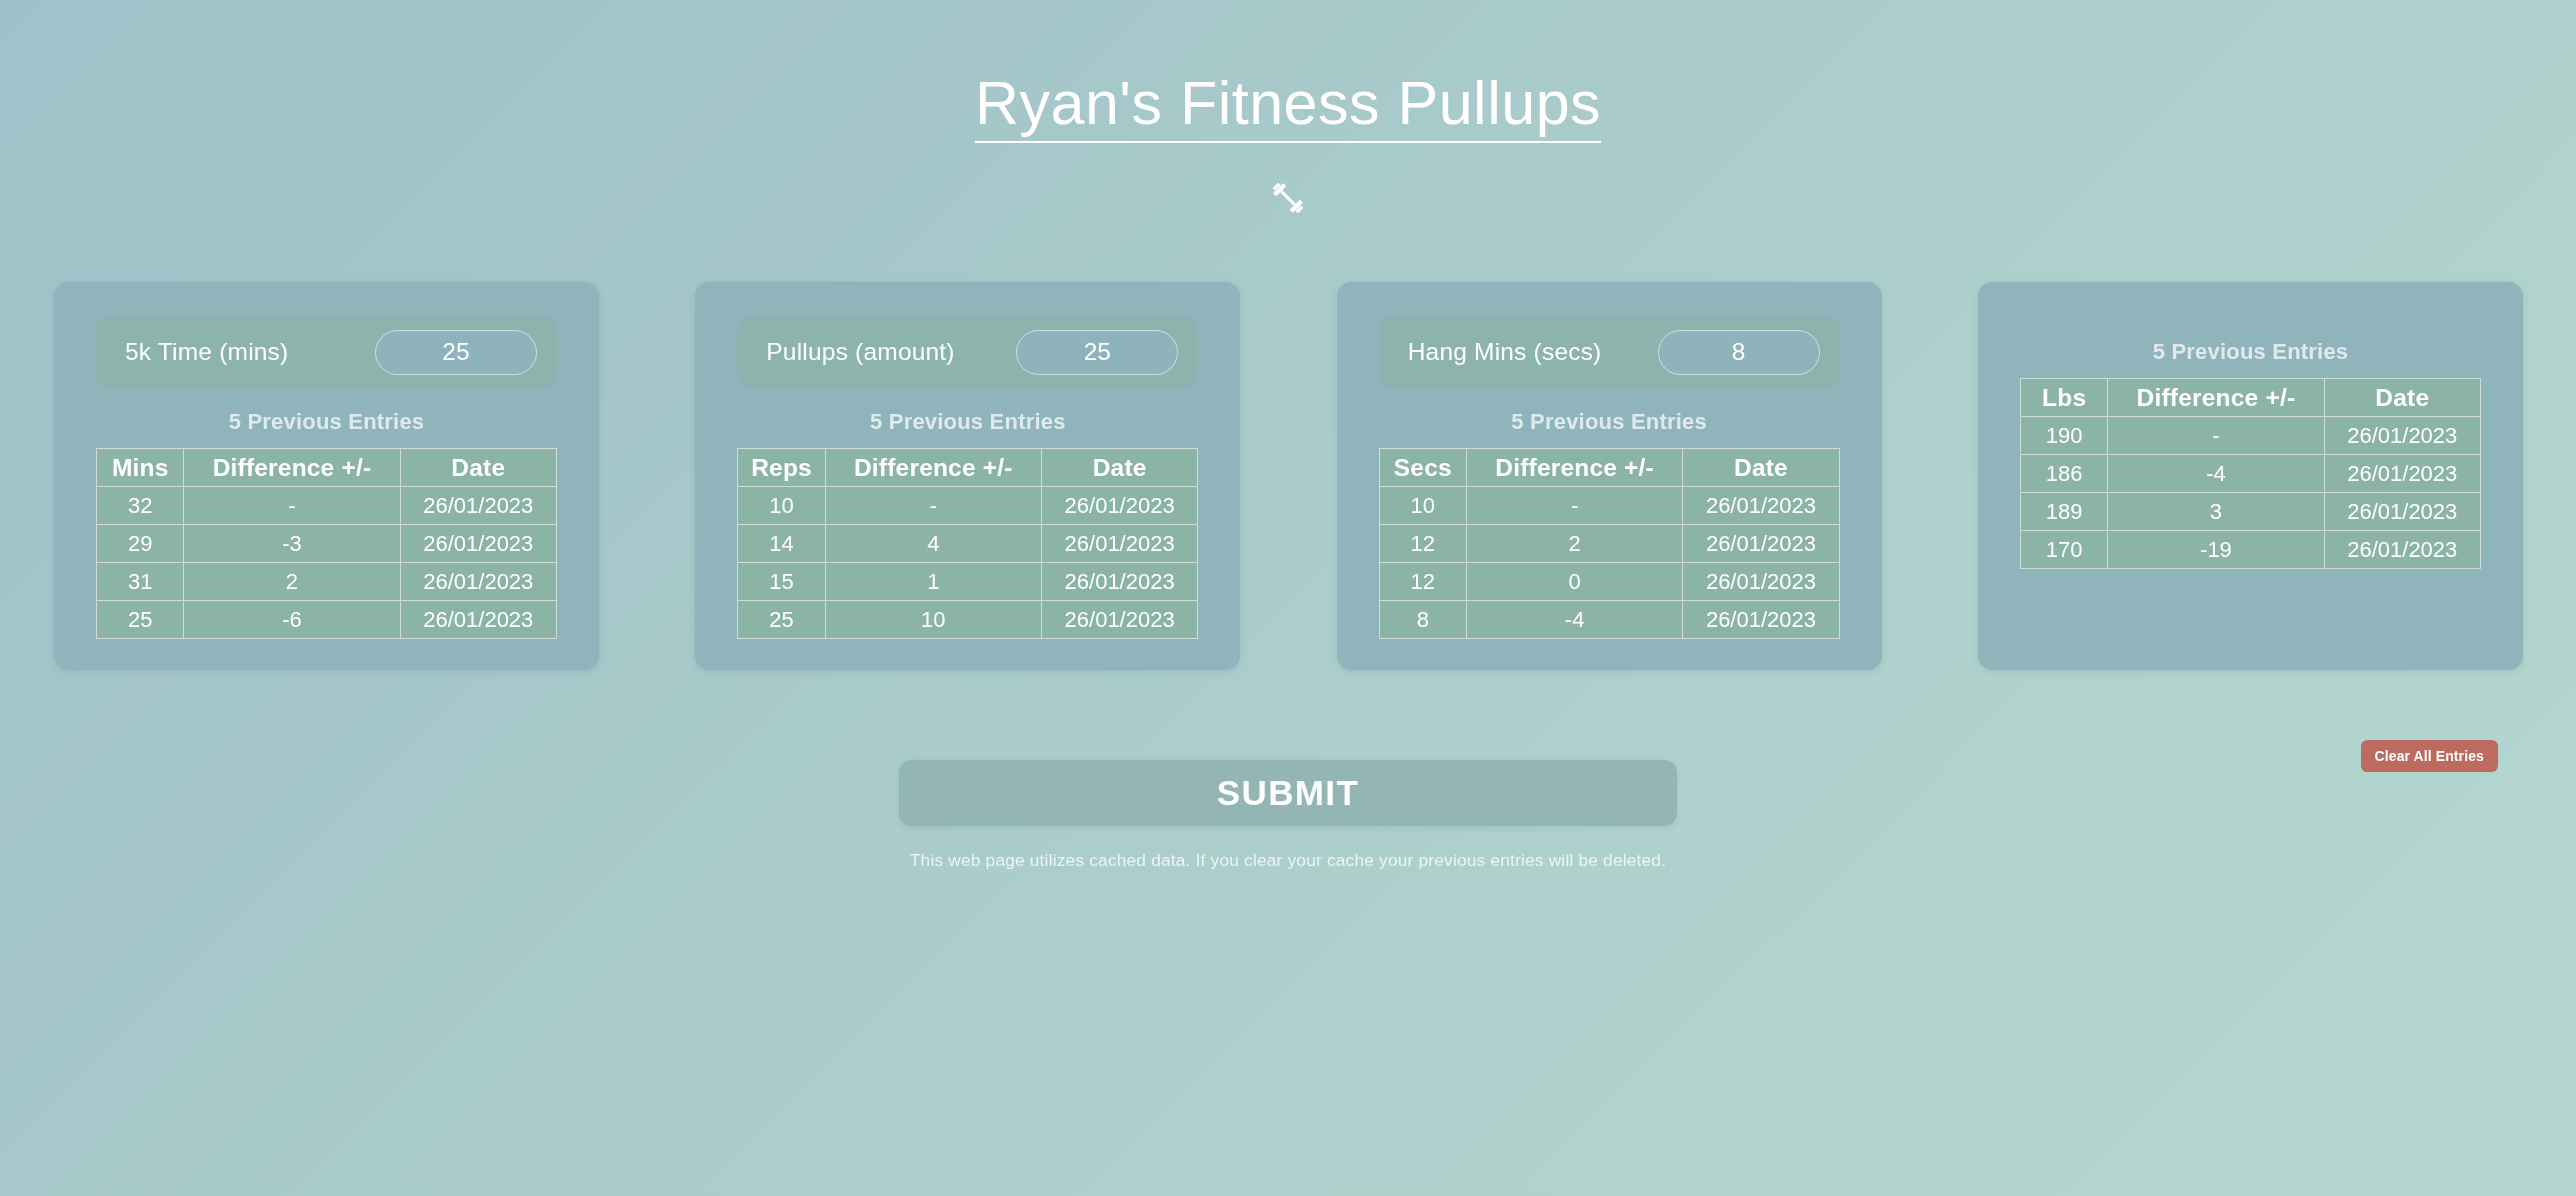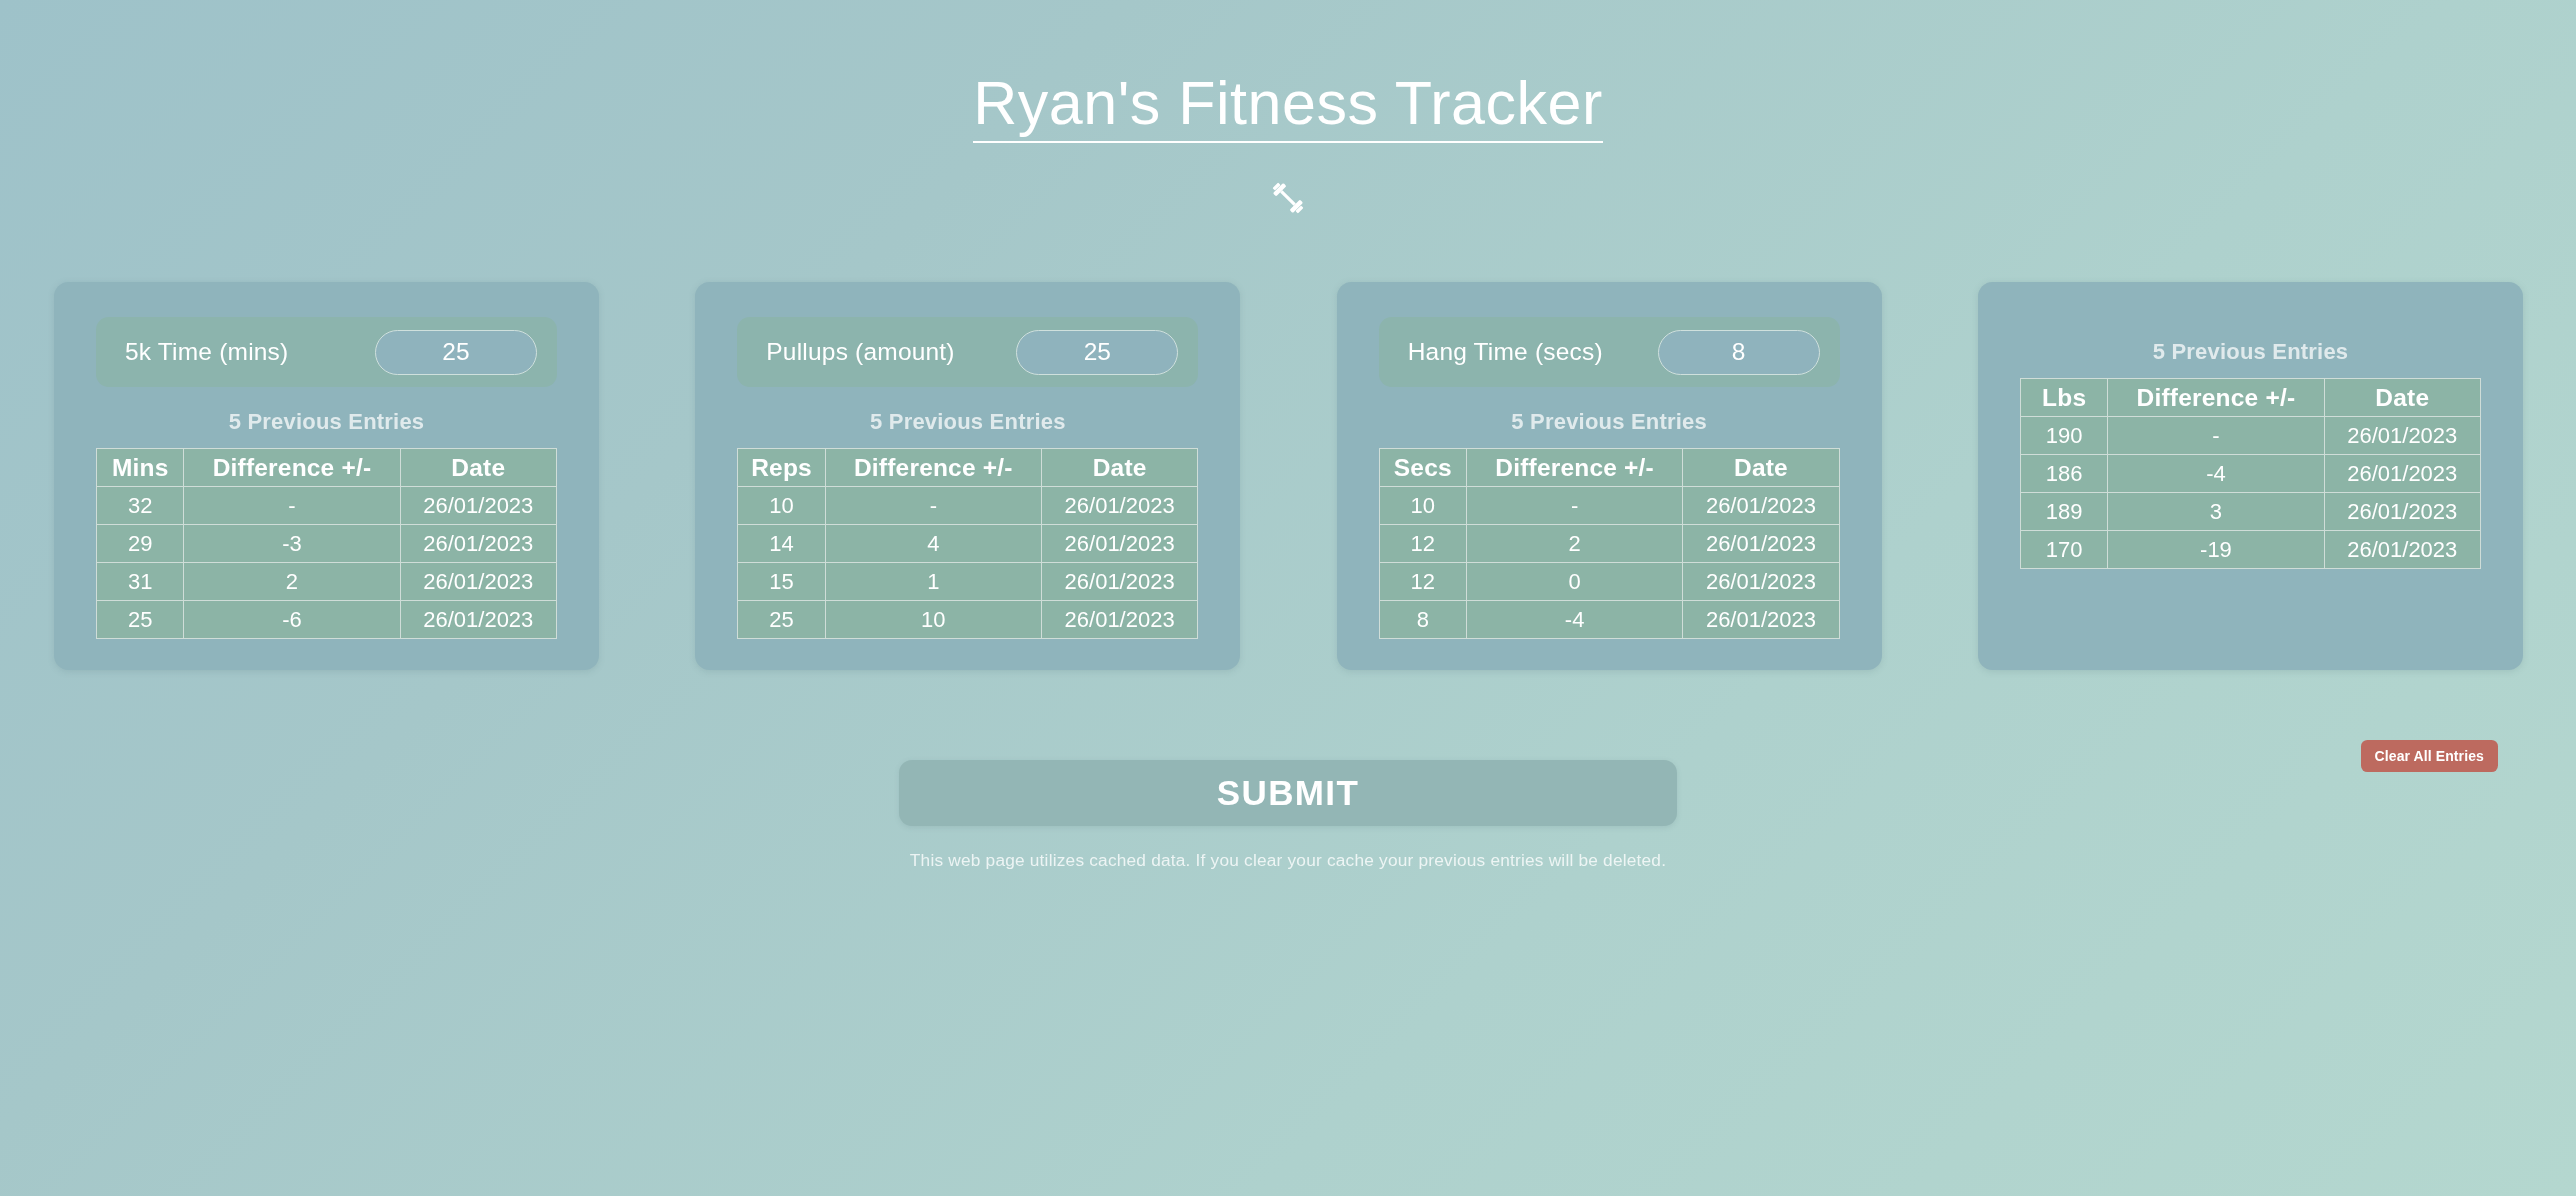--- a/index.html
+++ b/index.html
@@ -198,21 +198,21 @@
     cursor: pointer;
     letter-spacing: 0.1px;
   }
 </style>
 </head>
 <body>
 
 <div class="page">
 
   <div class="header">
-    <h1 class="page-title">Ryan's Fitness Tracker</h1>
+    <h1 class="page-title">Ryan's Fitness Pullups</h1>
     <div class="dumbbell-wrap">
       <svg class="dumbbell-icon" width="40" height="40" viewBox="0 0 24 24" fill="#ffffff">
         <rect x="1.2" y="9.6" width="2.1" height="4.8" rx="0.6"></rect>
         <rect x="3.6" y="7.6" width="2.7" height="8.8" rx="0.8"></rect>
         <rect x="6.3" y="11.05" width="11.4" height="1.9"></rect>
         <rect x="17.7" y="7.6" width="2.7" height="8.8" rx="0.8"></rect>
         <rect x="20.7" y="9.6" width="2.1" height="4.8" rx="0.6"></rect>
       </svg>
     </div>
   </div>
@@ -292,21 +292,21 @@
             <td>25</td>
             <td>10</td>
             <td>26/01/2023</td>
           </tr>
         </tbody>
       </table>
     </div>
 
     <div class="metric-card">
       <div class="metric-head">
-        <span class="metric-label">Hang Time (secs)</span>
+        <span class="metric-label">Hang Mins (secs)</span>
         <input class="metric-input" type="text" value="8" style="">
       </div>
       <div class="entries-caption">5 Previous Entries</div>
       <table class="entries-table">
         <thead>
           <tr>
             <th class="col-value">Secs</th>
             <th class="col-diff">Difference +/-</th>
             <th class="col-date">Date</th>
           </tr>

